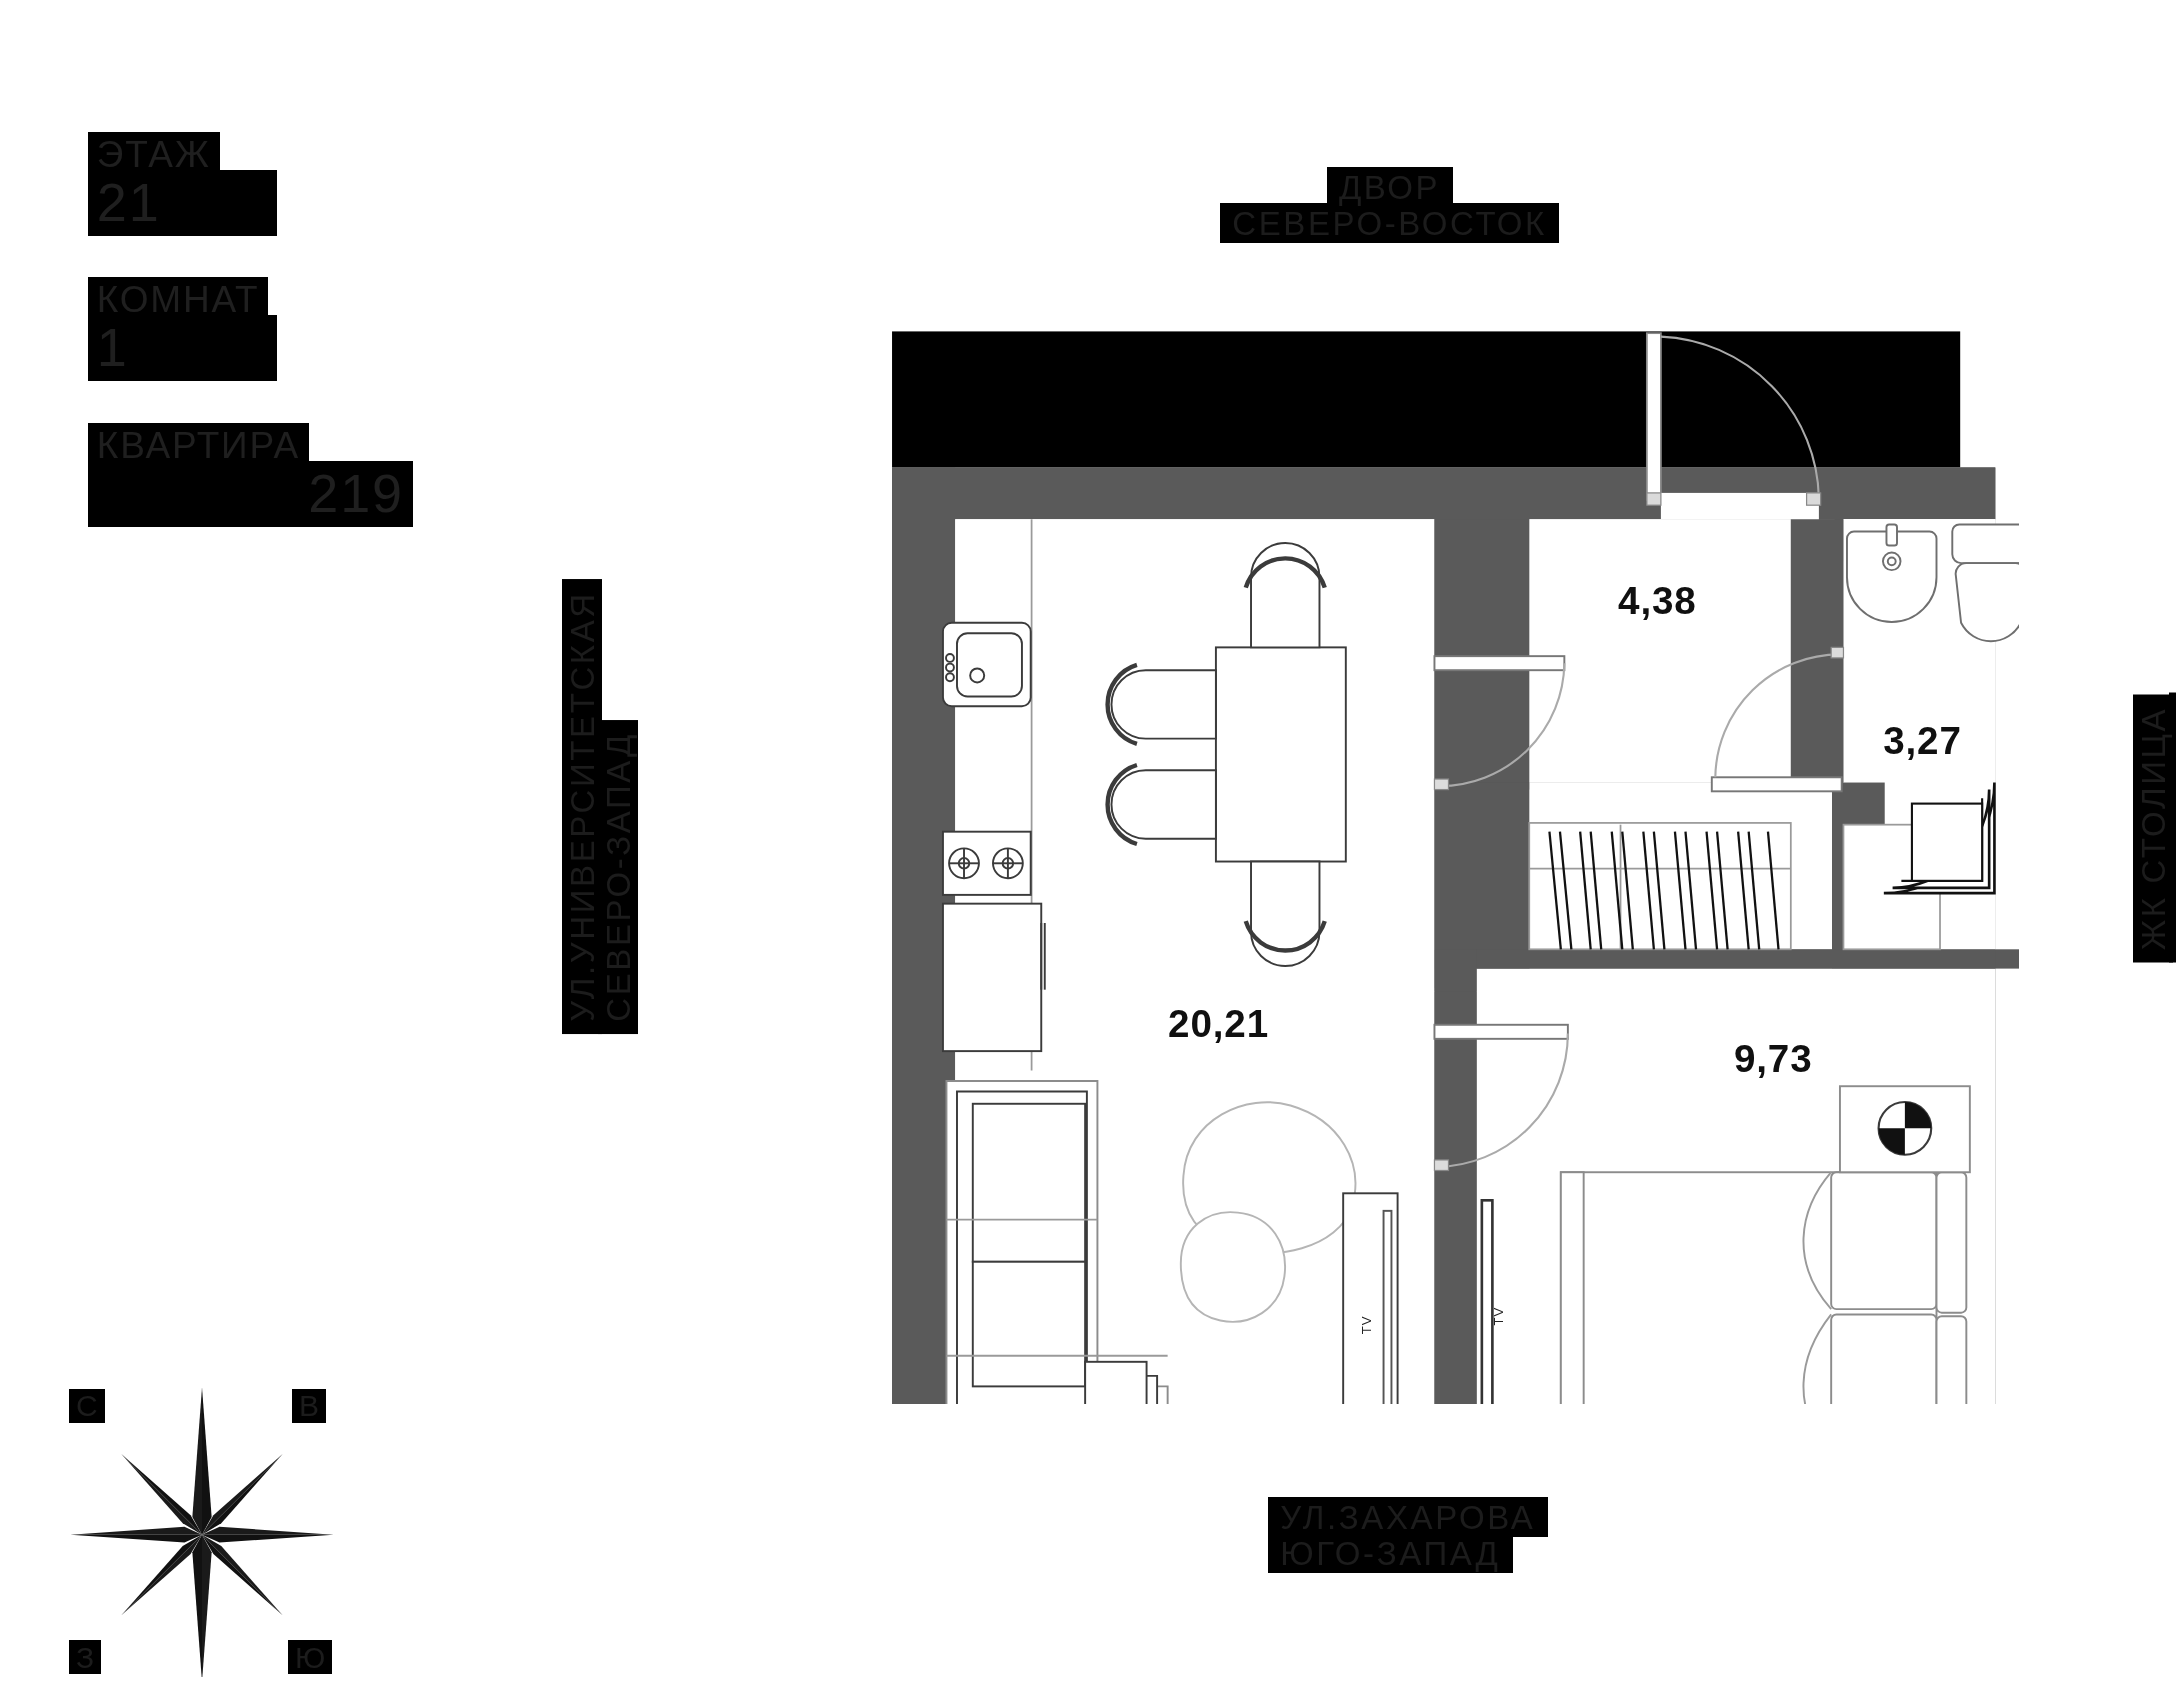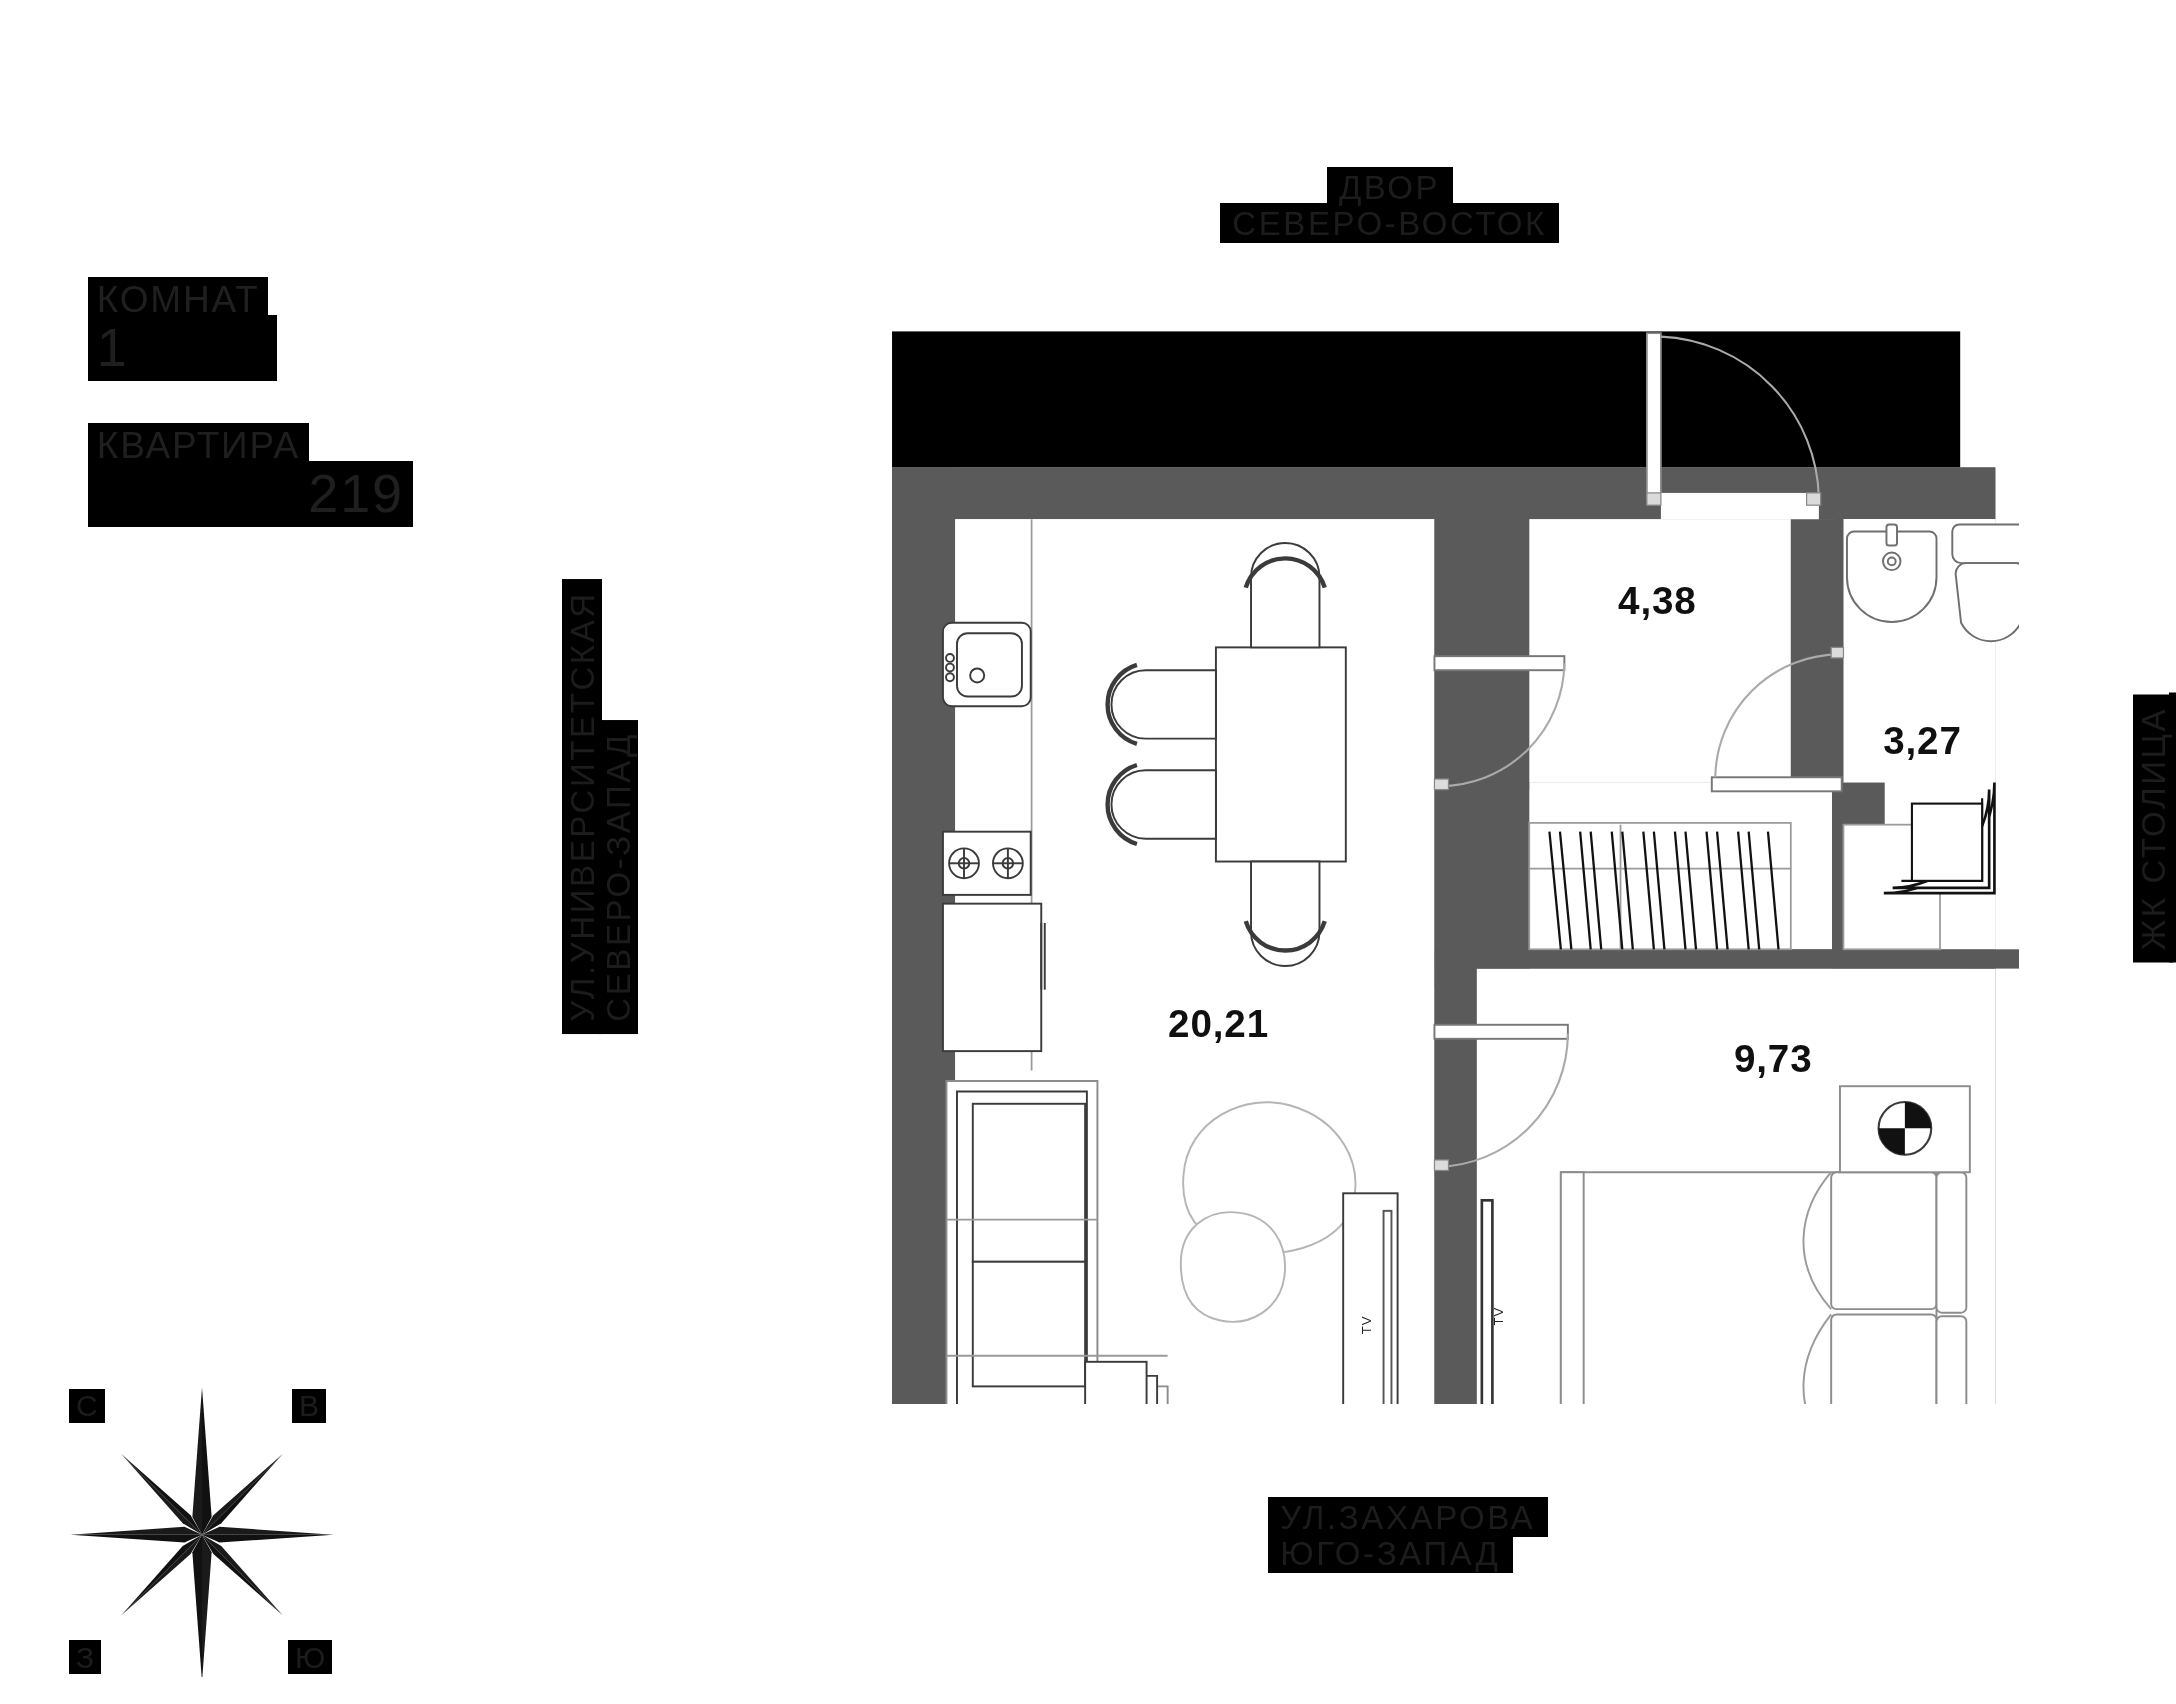--- a/index.html
+++ b/index.html
@@ -74,20 +74,24 @@
     font-family:"Liberation Sans", sans-serif;
     font-size:44px;font-weight:700;fill:#101010;letter-spacing:1px;
   }
   .tv-label{font-size:15px;fill:#222;font-family:"Liberation Sans",sans-serif;letter-spacing:1px;}
 </style>
 </head>
 <body>
 
 <div id="info-panel">
 
+  <div class="info-block" id="blk-floor">
+    <span class="cap">ЭТАЖ</span>
+    <span class="val">21</span>
+  </div>
 
   <div class="info-block" id="blk-rooms">
     <span class="cap">КОМНАТ</span>
     <span class="val">1</span>
   </div>
 
   <div class="info-block w-wide" id="blk-apt">
     <span class="cap">КВАРТИРА</span>
     <span class="val">219</span>
   </div>

